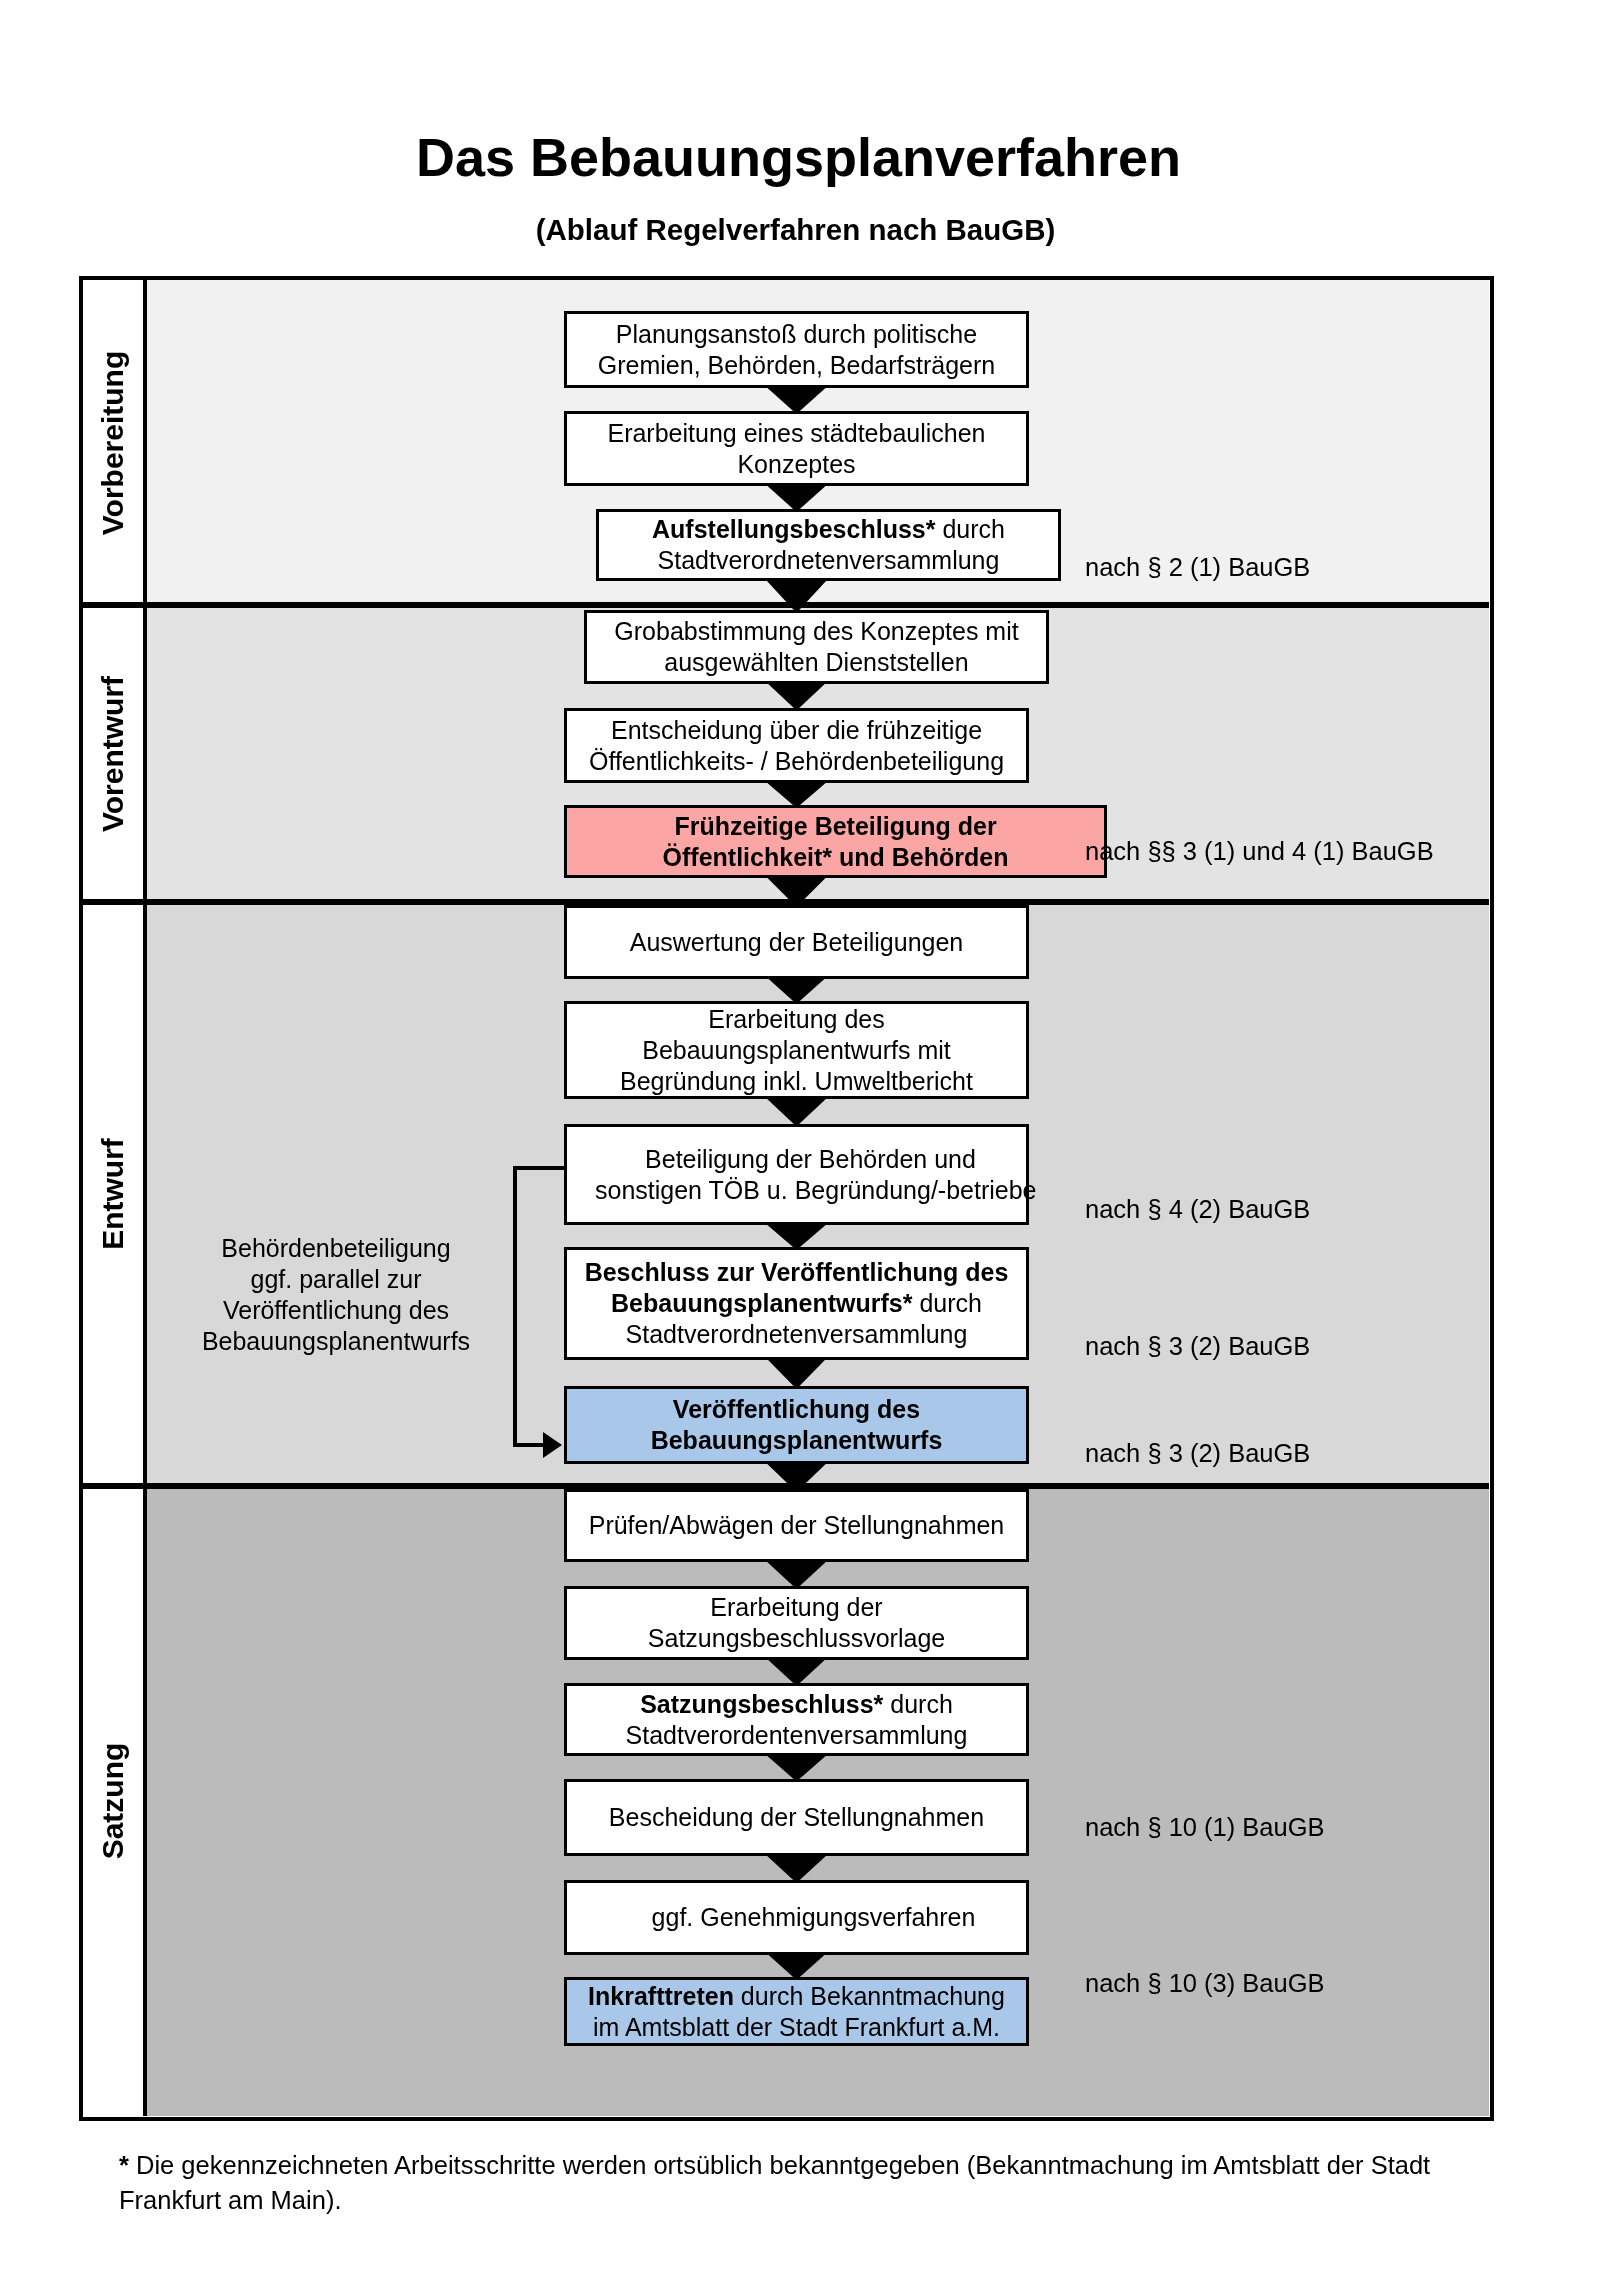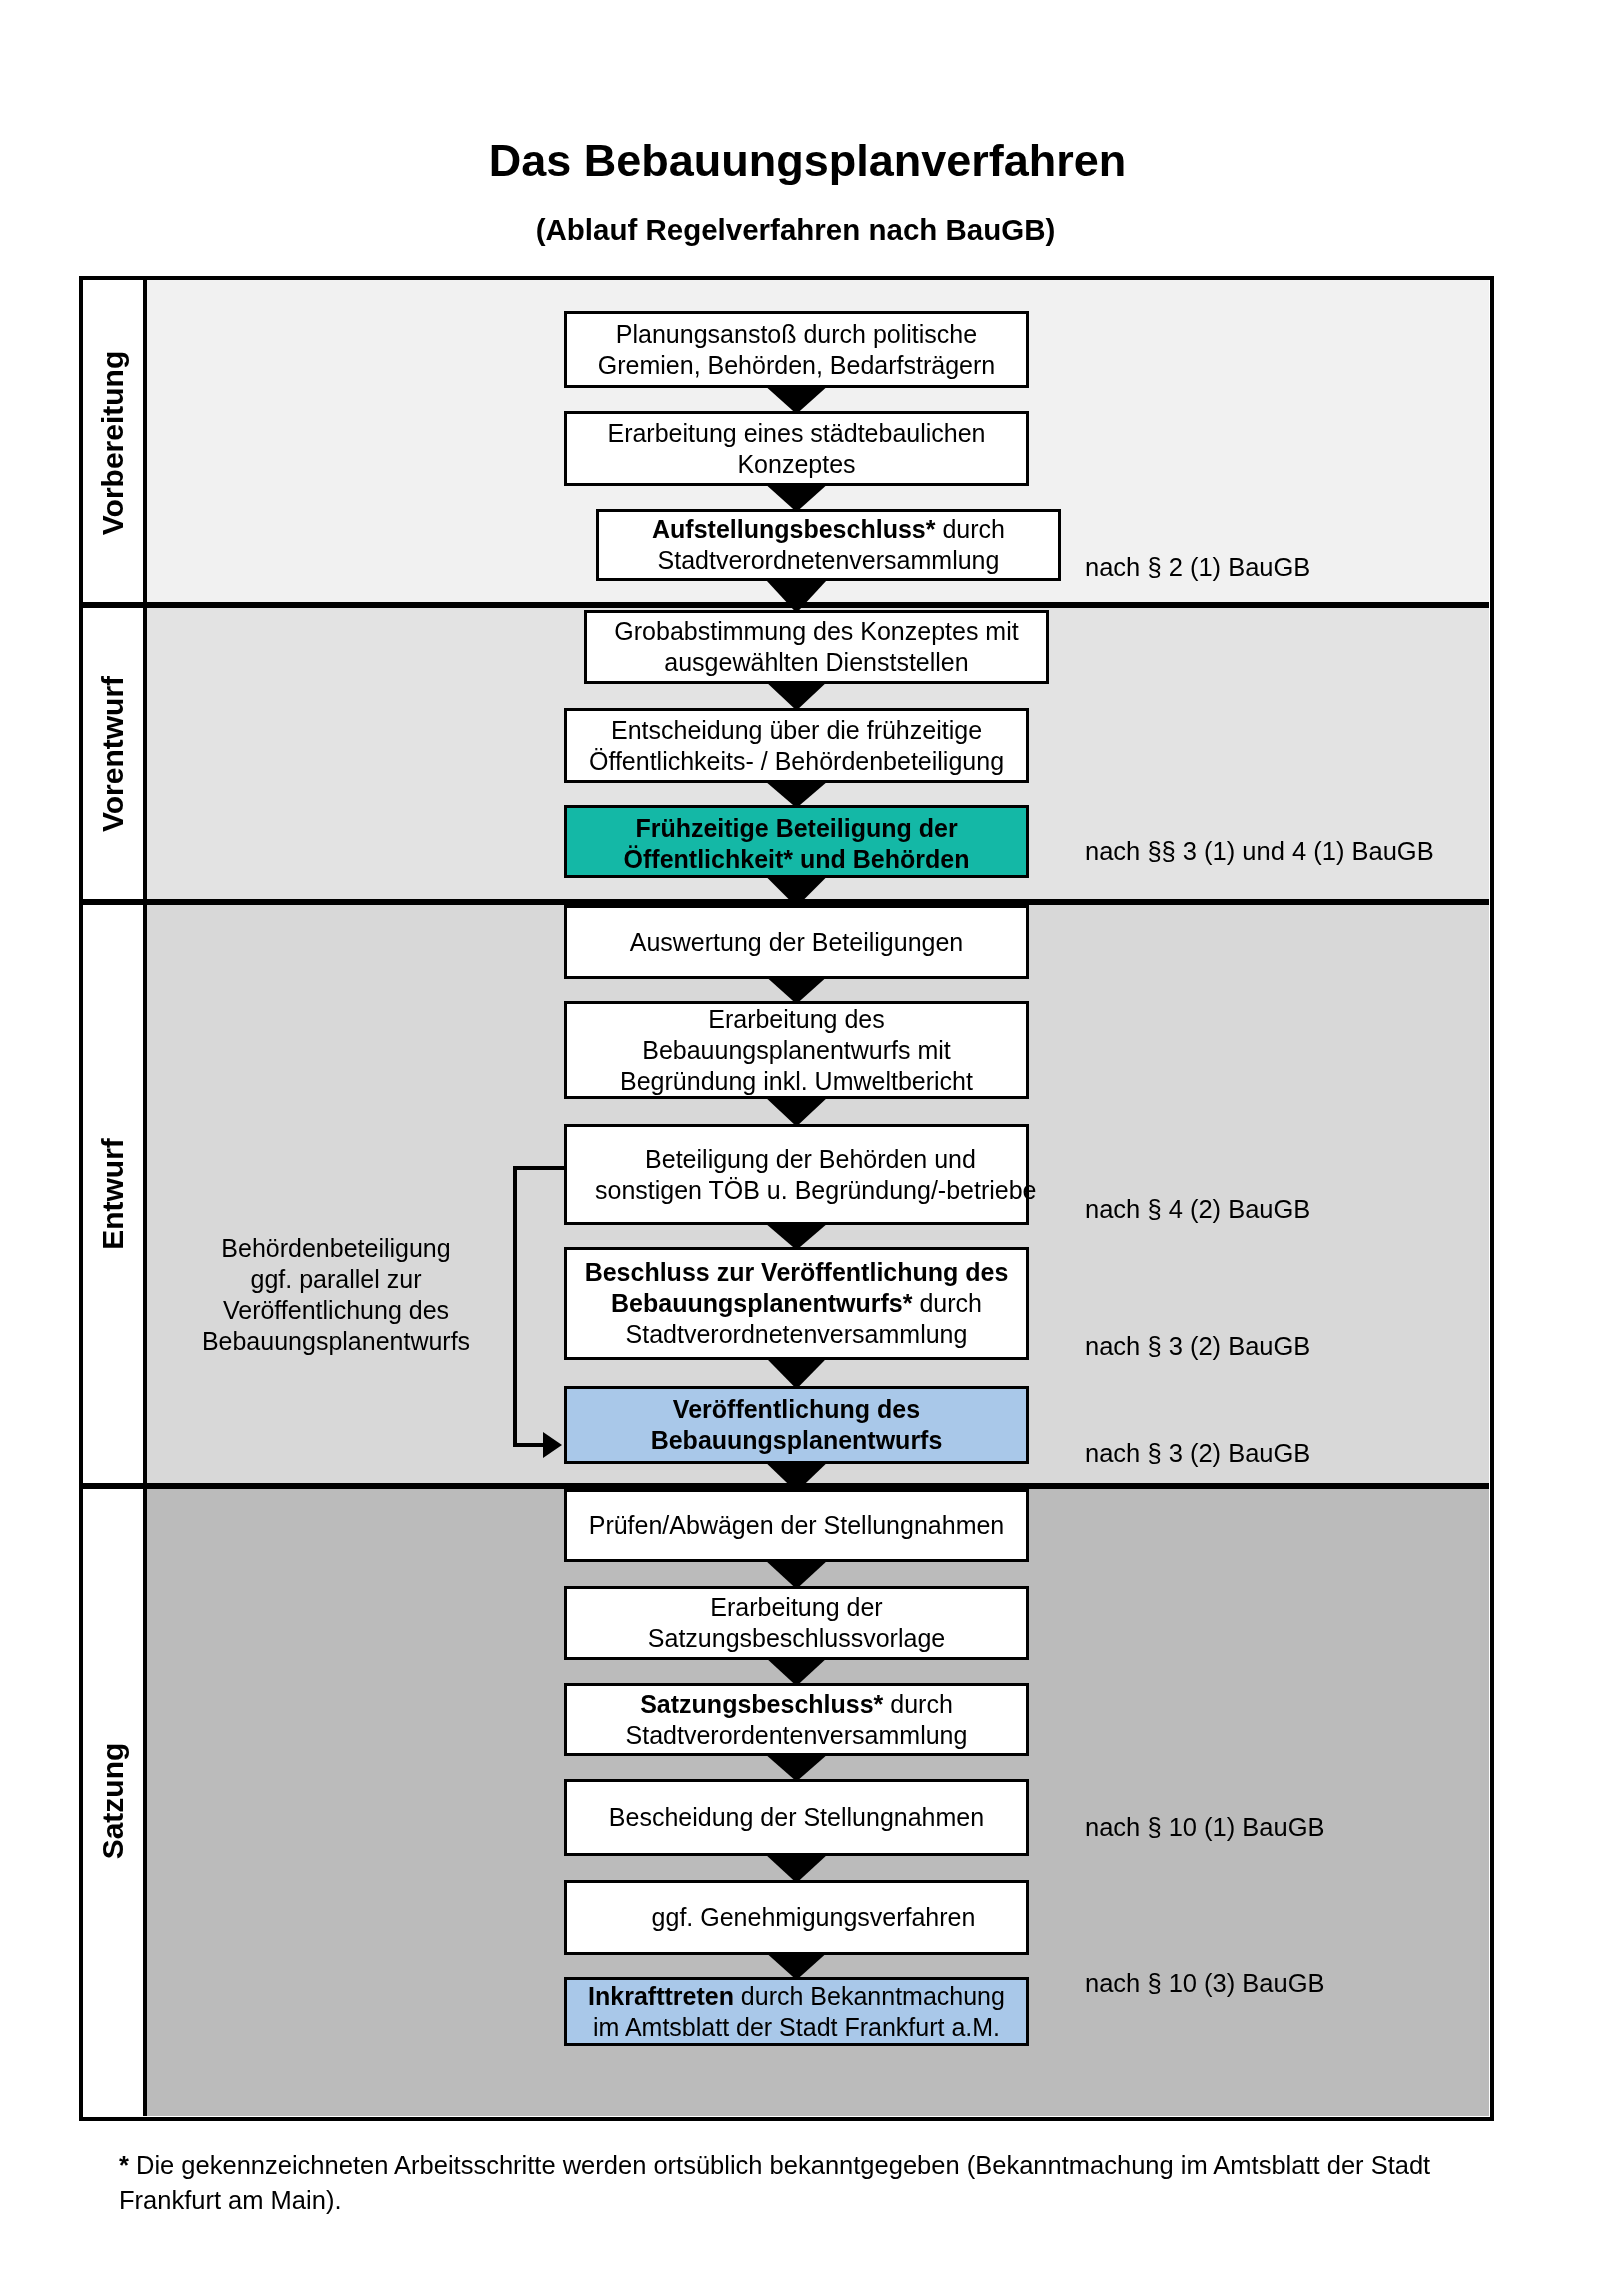--- a/index.html
+++ b/index.html
@@ -1,21 +1,21 @@
 <!DOCTYPE html>
 <html style="font-size:10.5px"><head>
 <meta charset="utf-8">
 <style>
   html,body{margin:0;padding:0;background:#fff;}
   .page{
     position:relative;width:1623px;height:2295px;background:#ffffff;
     font-family:"Liberation Sans","DejaVu Sans",sans-serif;color:#000;overflow:hidden;
   }
   .title{position:absolute;top:123px;left:0;width:1591px;text-align:center;
-    font-size:45px;font-weight:bold;margin:12px;}
+    font-size:54px;font-weight:bold;margin:3px;}
   .subtitle{position:absolute;top:213px;left:0;width:1591px;text-align:center;
     font-size:29.5px;font-weight:bold;margin:0;}
   .frame{position:absolute;left:79px;top:276px;width:1415px;height:1845px;
     border:4.6px solid #000;box-sizing:border-box;background:#fff;}
   .band{position:absolute;left:64px;width:1342px;z-index:0;}
   .labelcell{position:absolute;left:0;width:64px;background:#fff;
     border-right:4.6px solid #000;box-sizing:border-box;
     display:flex;align-items:center;justify-content:center;z-index:1;}
   .labelcell span{transform:rotate(-90deg);white-space:nowrap;
     font-weight:bold;font-size:30px;}
@@ -79,21 +79,21 @@
         <div class="ln"><span>Stadtverordnetenversammlung</span></div>
       </div>
       <div class="step" style="top: 610px; height: 74px; left: 564px; width: 465px; margin-left: 20px;">
         <div class="ln"><span>Grobabstimmung des Konzeptes mit</span></div>
         <div class="ln"><span>ausgewählten Dienststellen</span></div>
       </div>
       <div class="step" style="top: 708px; height: 75px; left: 564px; width: 465px;">
         <div class="ln"><span>Entscheidung über die frühzeitige</span></div>
         <div class="ln"><span>Öffentlichkeits- / Behördenbeteiligung</span></div>
       </div>
-      <div class="step hl" style="top: 805px; height: 73px; left: 564px; width: 465px; background: #14b8a6; justify-content: flex-end;">
+      <div class="step hl" style="top: 805px; height: 73px; left: 564px; width: 543px; background: #fca5a5;">
         <div class="ln"><span class="b">Frühzeitige Beteiligung der</span></div>
         <div class="ln"><span class="b">Öffentlichkeit* und Behörden</span></div>
       </div>
       <div class="step" style="top: 905px; height: 74px; left: 564px; width: 465px;">
         <div class="ln"><span>Auswertung der Beteiligungen</span></div>
       </div>
       <div class="step" style="top: 1001px; height: 98px; left: 564px; width: 465px;">
         <div class="ln"><span>Erarbeitung des</span></div>
         <div class="ln"><span>Bebauungsplanentwurfs mit</span></div>
         <div class="ln"><span>Begründung inkl. Umweltbericht</span></div>

